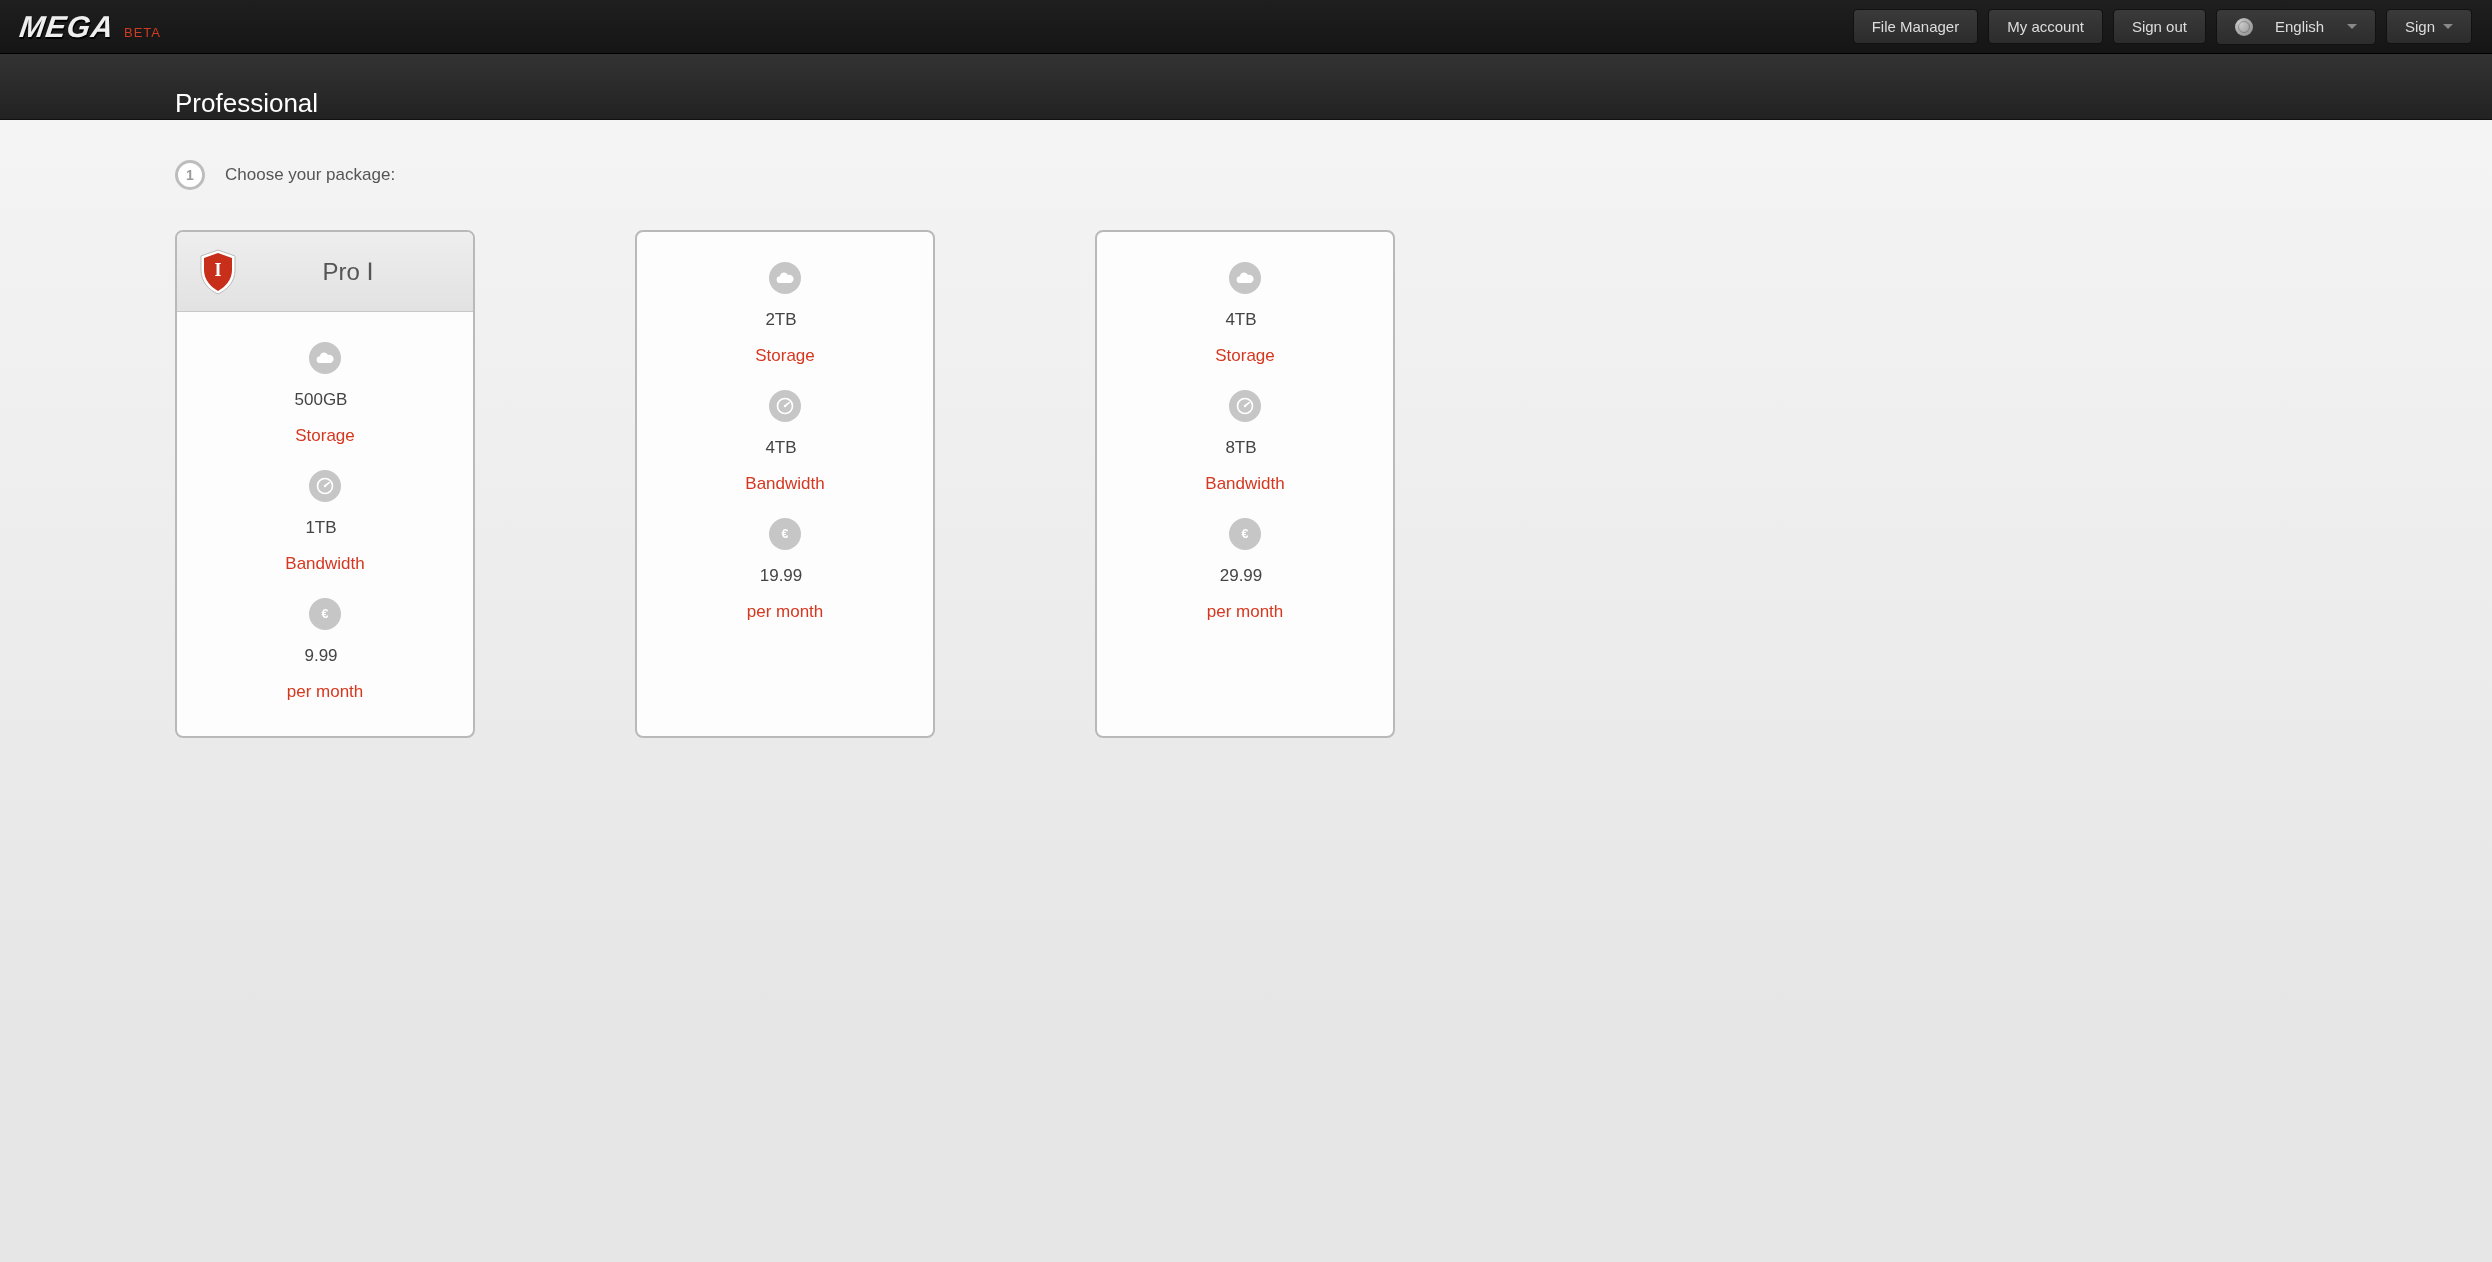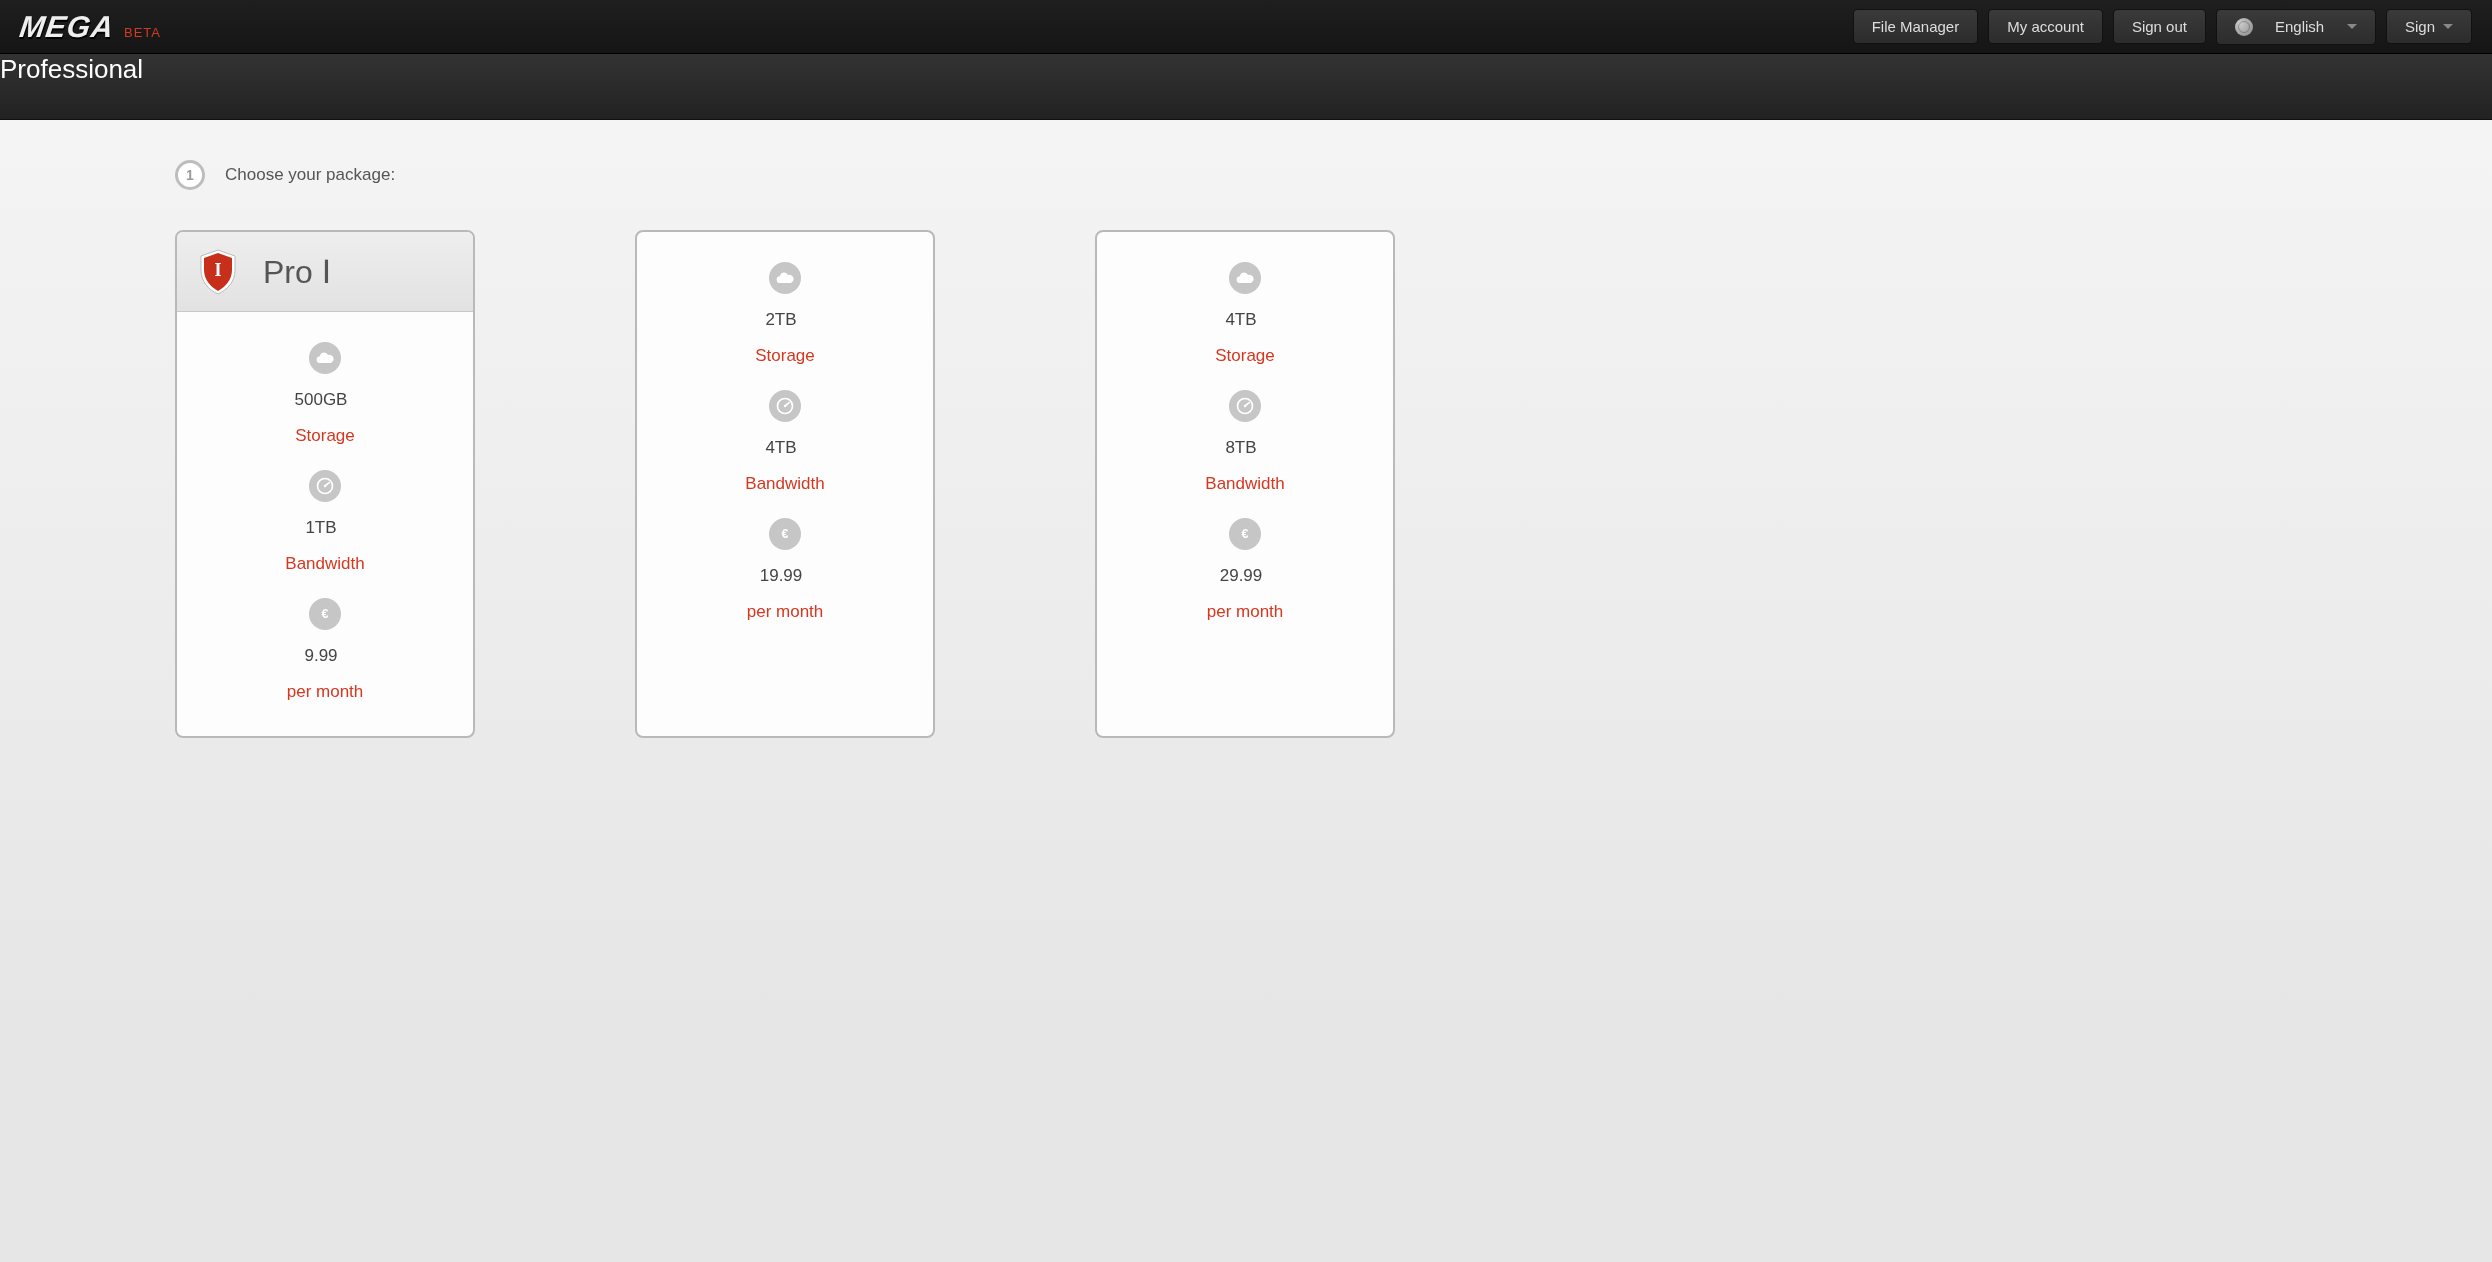--- a/index.html
+++ b/index.html
@@ -73,21 +73,22 @@
     border-top: 5px solid #888;
     display: inline-block;
   }
 
   
   .subheader {
     height: 66px;
     background: linear-gradient(#333, #222);
     border-bottom: 1px solid #111;
     display: flex;
-    align-items: flex-start;
+    align-items: flex-end;
+    padding-left: 175px;
   }
   .subheader h1 {
     color: #fff;
     font-size: 26px;
     font-weight: 400;
   }
 
   
   .main {
     padding: 40px 175px 60px;
@@ -128,24 +129,24 @@
   .card-header {
     height: 80px;
     background: linear-gradient(#eeeeee, #e2e2e2);
     border-bottom: 1px solid #c8c8c8;
     display: flex;
     align-items: center;
     padding: 0 20px;
     gap: 24px;
   }
   .tier-name {
-    font-size: 32px;
+    font-size: 24px;
     color: #555;
     flex: 1;
-    text-align: left;
+    text-align: center;
     margin-right: 20px;
   }
   .shield {
     width: 42px; height: 48px; position: relative;
   }
   .shield svg { width: 100%; height: 100%; }
 
   .card-body {
     padding: 18px 20px 22px;
   }

